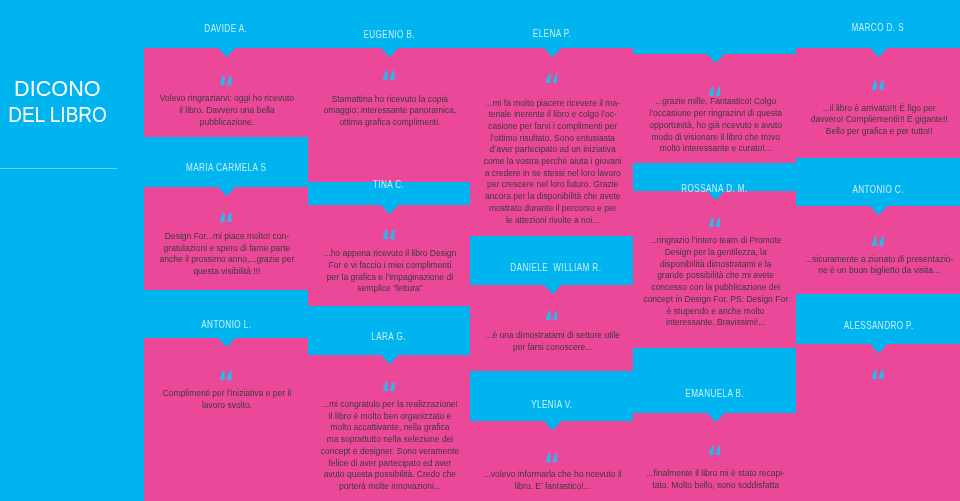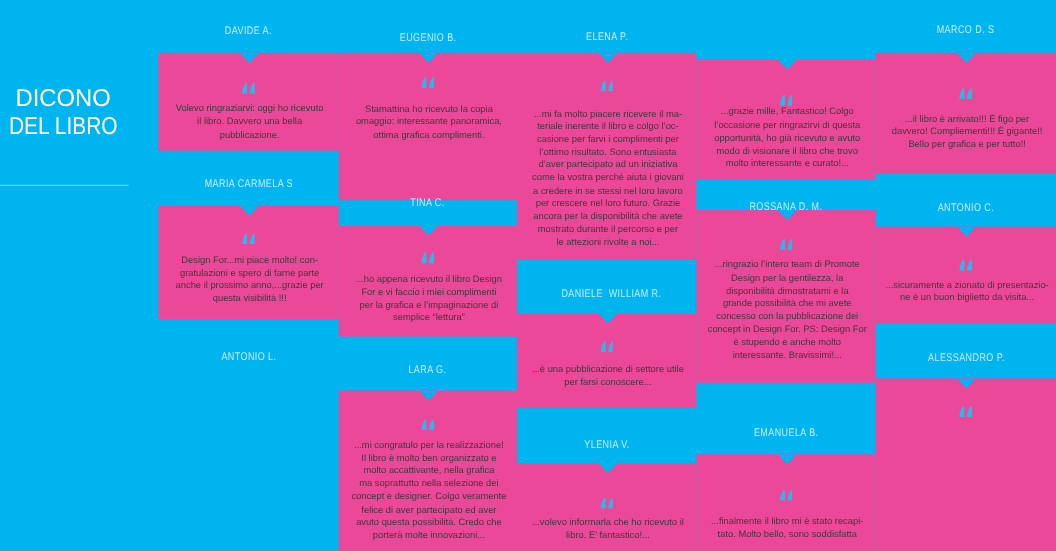--- a/index.html
+++ b/index.html
@@ -63,20 +63,35 @@
           <path d="M70,103 L116,103 L116,15 C114,6 111,1 106,0 C96,13 85,35 77,60 C73,75 70,91 70,103 Z"></path>
         </svg></span>
     <div class="qtext" style="left:1.2px;top:43.80px;width:163.50px;">
       <span class="qline">Design For...mi piace molto! con-</span>
       <span class="qline">gratulazioni e spero di farne parte</span>
       <span class="qline">anche il prossimo anno,...grazie per</span>
       <span class="qline">questa visibilità !!!</span>
     </div>
   </div>
   <div class="pname" style="left:144px;top:160.90px;width:163.5px;"><i>MARIA CARMELA S</i></div>
+  <div class="card" style="left:144px;top:338px;width:163.5px;height:163px;">
+    <span class="notch" style="left:73.75px;">
+        <svg width="17.4" height="9.2" viewBox="0 0 174 92">
+          <polygon points="0,0 174,0 87,92" fill="#00b5ef"></polygon>
+        </svg>
+      </span>
+    <span class="qmark" style="left:75.95px;top:32.40px;"><svg viewBox="0 0 116 103" width="11.6" height="10.3">
+          <path d="M0,103 L46,103 L46,15 C44,6 41,1 36,0 C26,13 15,35 7,60 C3,75 0,91 0,103 Z"></path>
+          <path d="M70,103 L116,103 L116,15 C114,6 111,1 106,0 C96,13 85,35 77,60 C73,75 70,91 70,103 Z"></path>
+        </svg></span>
+    <div class="qtext" style="left:1.2px;top:50.30px;width:163.50px;">
+      <span class="qline">Complimenti per l’iniziativa e per il</span>
+      <span class="qline">lavoro svolto.</span>
+    </div>
+  </div>
   <div class="pname" style="left:144px;top:318.20px;width:163.5px;"><i>ANTONIO L.</i></div>
   <div class="card" style="left:307.5px;top:48px;width:162.5px;height:134px;">
     <span class="notch" style="left:73.25px;">
         <svg width="17.4" height="9.2" viewBox="0 0 174 92">
           <polygon points="0,0 174,0 87,92" fill="#00b5ef"></polygon>
         </svg>
       </span>
     <span class="qmark" style="left:75.45px;top:21.90px;"><svg viewBox="0 0 116 103" width="11.6" height="10.3">
           <path d="M0,103 L46,103 L46,15 C44,6 41,1 36,0 C26,13 15,35 7,60 C3,75 0,91 0,103 Z"></path>
           <path d="M70,103 L116,103 L116,15 C114,6 111,1 106,0 C96,13 85,35 77,60 C73,75 70,91 70,103 Z"></path>
@@ -114,21 +129,21 @@
       </span>
     <span class="qmark" style="left:75.45px;top:25.90px;"><svg viewBox="0 0 116 103" width="11.6" height="10.3">
           <path d="M0,103 L46,103 L46,15 C44,6 41,1 36,0 C26,13 15,35 7,60 C3,75 0,91 0,103 Z"></path>
           <path d="M70,103 L116,103 L116,15 C114,6 111,1 106,0 C96,13 85,35 77,60 C73,75 70,91 70,103 Z"></path>
         </svg></span>
     <div class="qtext" style="left:1.2px;top:44.00px;width:162.50px;">
       <span class="qline">...mi congratulo per la realizzazione!</span>
       <span class="qline">Il libro è molto ben organizzato e</span>
       <span class="qline">molto accattivante, nella grafica</span>
       <span class="qline">ma soprattutto nella selezione dei</span>
-      <span class="qline">concept e designer. Colgo veramente</span>
+      <span class="qline">concept e designer. Sono veramente</span>
       <span class="qline">felice di aver partecipato ed aver</span>
       <span class="qline">avuto questa possibilità. Credo che</span>
       <span class="qline">porterà molte innovazioni...</span>
     </div>
   </div>
   <div class="pname" style="left:307.5px;top:330.20px;width:162.5px;"><i>LARA G.</i></div>
   <div class="card" style="left:470px;top:48px;width:163px;height:188px;">
     <span class="notch" style="left:73.50px;">
         <svg width="17.4" height="9.2" viewBox="0 0 174 92">
           <polygon points="0,0 174,0 87,92" fill="#00b5ef"></polygon>
@@ -157,21 +172,21 @@
     <span class="notch" style="left:73.50px;">
         <svg width="17.4" height="9.2" viewBox="0 0 174 92">
           <polygon points="0,0 174,0 87,92" fill="#00b5ef"></polygon>
         </svg>
       </span>
     <span class="qmark" style="left:75.70px;top:25.20px;"><svg viewBox="0 0 116 103" width="11.6" height="10.3">
           <path d="M0,103 L46,103 L46,15 C44,6 41,1 36,0 C26,13 15,35 7,60 C3,75 0,91 0,103 Z"></path>
           <path d="M70,103 L116,103 L116,15 C114,6 111,1 106,0 C96,13 85,35 77,60 C73,75 70,91 70,103 Z"></path>
         </svg></span>
     <div class="qtext" style="left:1.2px;top:45.30px;width:163.00px;">
-      <span class="qline">...è una pubblicazione di settore utile</span>
+      <span class="qline">...è una dimostratami di settore utile</span>
       <span class="qline">per farsi conoscere...</span>
     </div>
   </div>
   <div class="pname" style="left:470px;top:260.60px;width:139px;margin-left:16px;"><i>DANIELE  WILLIAM R.</i></div>
   <div class="card" style="left:470px;top:421px;width:163px;height:80px;">
     <span class="notch" style="left:73.50px;">
         <svg width="17.4" height="9.2" viewBox="0 0 174 92">
           <polygon points="0,0 174,0 87,92" fill="#00b5ef"></polygon>
         </svg>
       </span>

